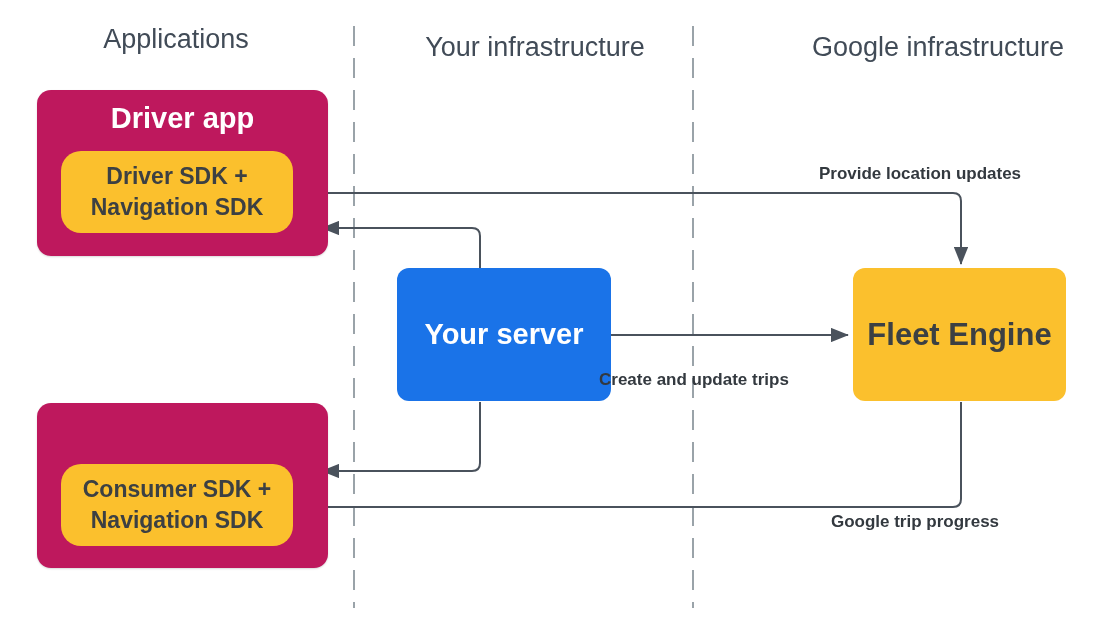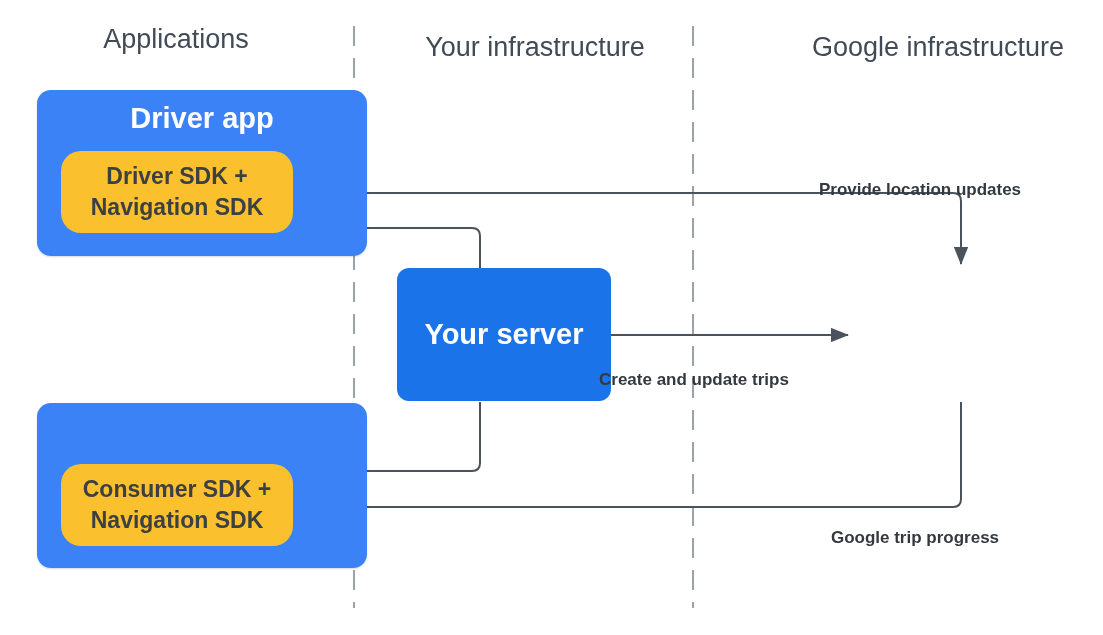--- a/index.html
+++ b/index.html
@@ -17,22 +17,22 @@
     position: absolute;
     transform: translateX(-50%);
     font-size: 27px;
     font-weight: 400;
     color: #414b57;
     white-space: nowrap;
   }
 
   .app-box {
     position: absolute;
-    width: 330px;
-    background: #3b82f6;
+    width: 291px;
+    background: #be185d;
     border-radius: 14px;
     box-shadow: 0 1px 2px rgba(0,0,0,0.15);
   }
   .app-title {
     position: absolute;
     left: 0; right: 0;
     top: 12px;
     text-align: center;
     color: #ffffff;
     font-size: 29px;
@@ -81,21 +81,21 @@
     font-size: 31px;
   }
 
   .edge-label {
     position: absolute;
     font-size: 17px;
     font-weight: 700;
     color: #33393f;
     white-space: nowrap;
   }
-  .edge-label.centered { transform: translateX(-50%); margin-top: 16px; }
+  .edge-label.centered { transform: translateX(-50%); }
 </style>
 </head>
 <body>
 
 <div id="canvas">
 
   <svg id="edges-svg" width="1103" height="635" viewBox="0 0 1103 635">
     <defs>
       <marker id="ah" viewBox="0 0 10 8" markerWidth="9" markerHeight="7.2" refX="9.5" refY="4" orient="auto-start-reverse" markerUnits="strokeWidth">
         <path d="M0,0 L10,4 L0,8 z" fill="#4a525c"></path>
@@ -132,18 +132,21 @@
     <div class="sdk-box">
       <span>Consumer SDK +</span>
       <span>Navigation SDK</span>
     </div>
   </div>
 
   <div id="your-server-box" class="node-box">
     <span>Your server</span>
   </div>
 
+  <div id="fleet-engine-box" class="node-box">
+    <span>Fleet Engine</span>
+  </div>
 
   <div class="edge-label centered" style="left:920px; top:164px;">Provide location updates</div>
   <div class="edge-label" style="left:599px; top:370px;">Create and update trips</div>
   <div class="edge-label centered" style="left:915px; top:512px;">Google trip progress</div>
 
 </div>
 
 </body></html>

